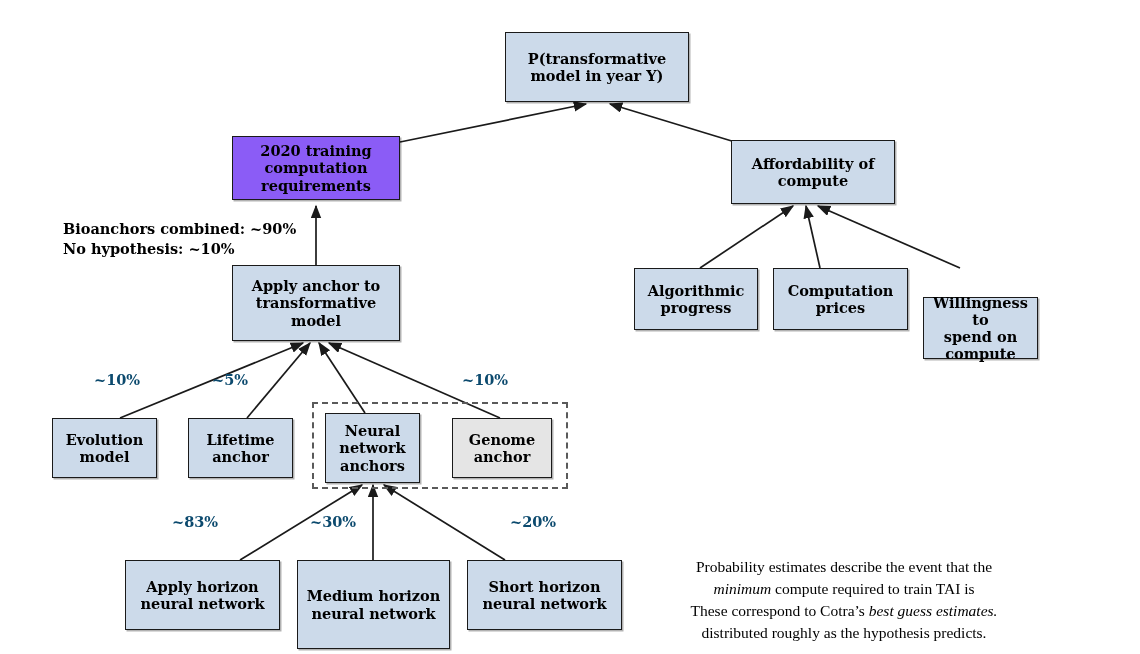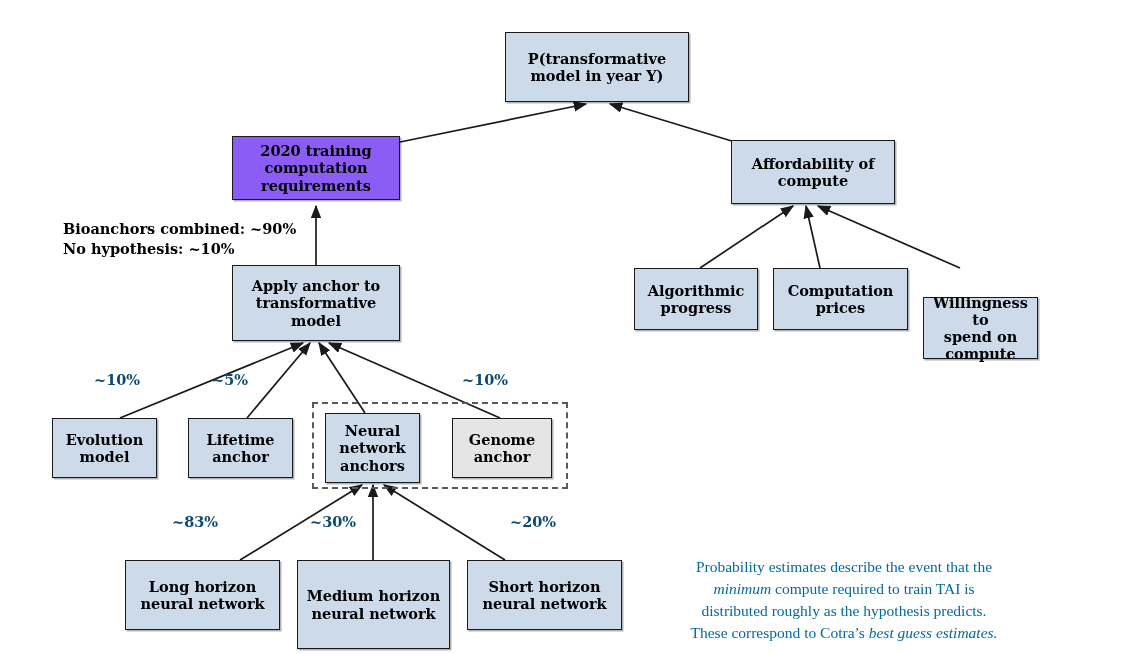--- a/index.html
+++ b/index.html
@@ -56,21 +56,21 @@
     color:#000;
     white-space:pre-line;
     text-align:center;
   }
   .caption{
     position:absolute;
     font-family:"Liberation Serif", serif;
     font-weight:400;
     font-size:15.5px;
     line-height:1.42;
-    color:#0369a1;
+    color:#000000;
     text-align:center;
   }
   .caption i{font-style:italic;}
   .dashed-group{
     position:absolute;
     box-sizing:border-box;
     border:2.5px dashed #5a5a5a;
     background:transparent;
   }
 </style>
@@ -122,21 +122,21 @@
 compute</div>
       <div class="node" style="left: 52px; top: 418px; width: 105px; height: 60px; background: rgb(204, 218, 234); border-color: rgb(26, 26, 26);">Evolution
 model</div>
       <div class="node" style="left: 188px; top: 418px; width: 105px; height: 60px; background: rgb(204, 218, 234); border-color: rgb(26, 26, 26);">Lifetime
 anchor</div>
       <div class="node" style="left: 325px; top: 413px; width: 95px; height: 70px; background: rgb(204, 218, 234); border-color: rgb(26, 26, 26);">Neural
 network
 anchors</div>
       <div class="node" style="left: 452px; top: 418px; width: 100px; height: 60px; background: #e5e5e5; border-color: rgb(26, 26, 26);">Genome
 anchor</div>
-      <div class="node" style="left: 125px; top: 560px; width: 155px; height: 70px; background: rgb(204, 218, 234); border-color: rgb(26, 26, 26);">Long horizon
+      <div class="node" style="left: 125px; top: 560px; width: 155px; height: 70px; background: rgb(204, 218, 234); border-color: rgb(26, 26, 26);">Apply horizon
 neural network</div>
       <div class="node" style="left: 297px; top: 560px; width: 153px; height: 89px; background: rgb(204, 218, 234); border-color: rgb(26, 26, 26);">Medium horizon
 neural network</div>
       <div class="node" style="left: 467px; top: 560px; width: 155px; height: 70px; background: rgb(204, 218, 234); border-color: rgb(26, 26, 26);">Short horizon
 neural network</div>
     </div>
   <div id="labels-layer">
       <div class="edge-label" style="left: 94px; top: 371px;">~10%</div>
       <div class="edge-label" style="left: 212px; top: 371px;">~5%</div>
       <div class="edge-label" style="left: 462px; top: 371px;">~10%</div>
@@ -147,17 +147,17 @@
 
   <div class="dashed-group" id="dashed-group" style="left: 312px; top: 402px; width: 256px; height: 87px; border-color: rgb(90, 90, 90);"></div>
 
   <div class="note-bold" id="note-combined" style="left: 63px; top: 219px;">Bioanchors combined: ~90%
 No hypothesis: ~10%</div>
 
 
   <div class="caption" id="caption" style="left: 648px; top: 556px; width: 392px;">
       <div><span>Probability estimates describe the event that the</span></div>
       <div><i>minimum</i><span> compute required to train TAI is</span></div>
+      <div><span>These correspond to Cotra’s </span><i>best guess estimates.</i></div>
       <div><span>distributed roughly as the hypothesis predicts.</span></div>
-      <div><span>These correspond to Cotra’s </span><i>best guess estimates.</i></div>
     </div>
 
 </div>
 
 </body></html>

